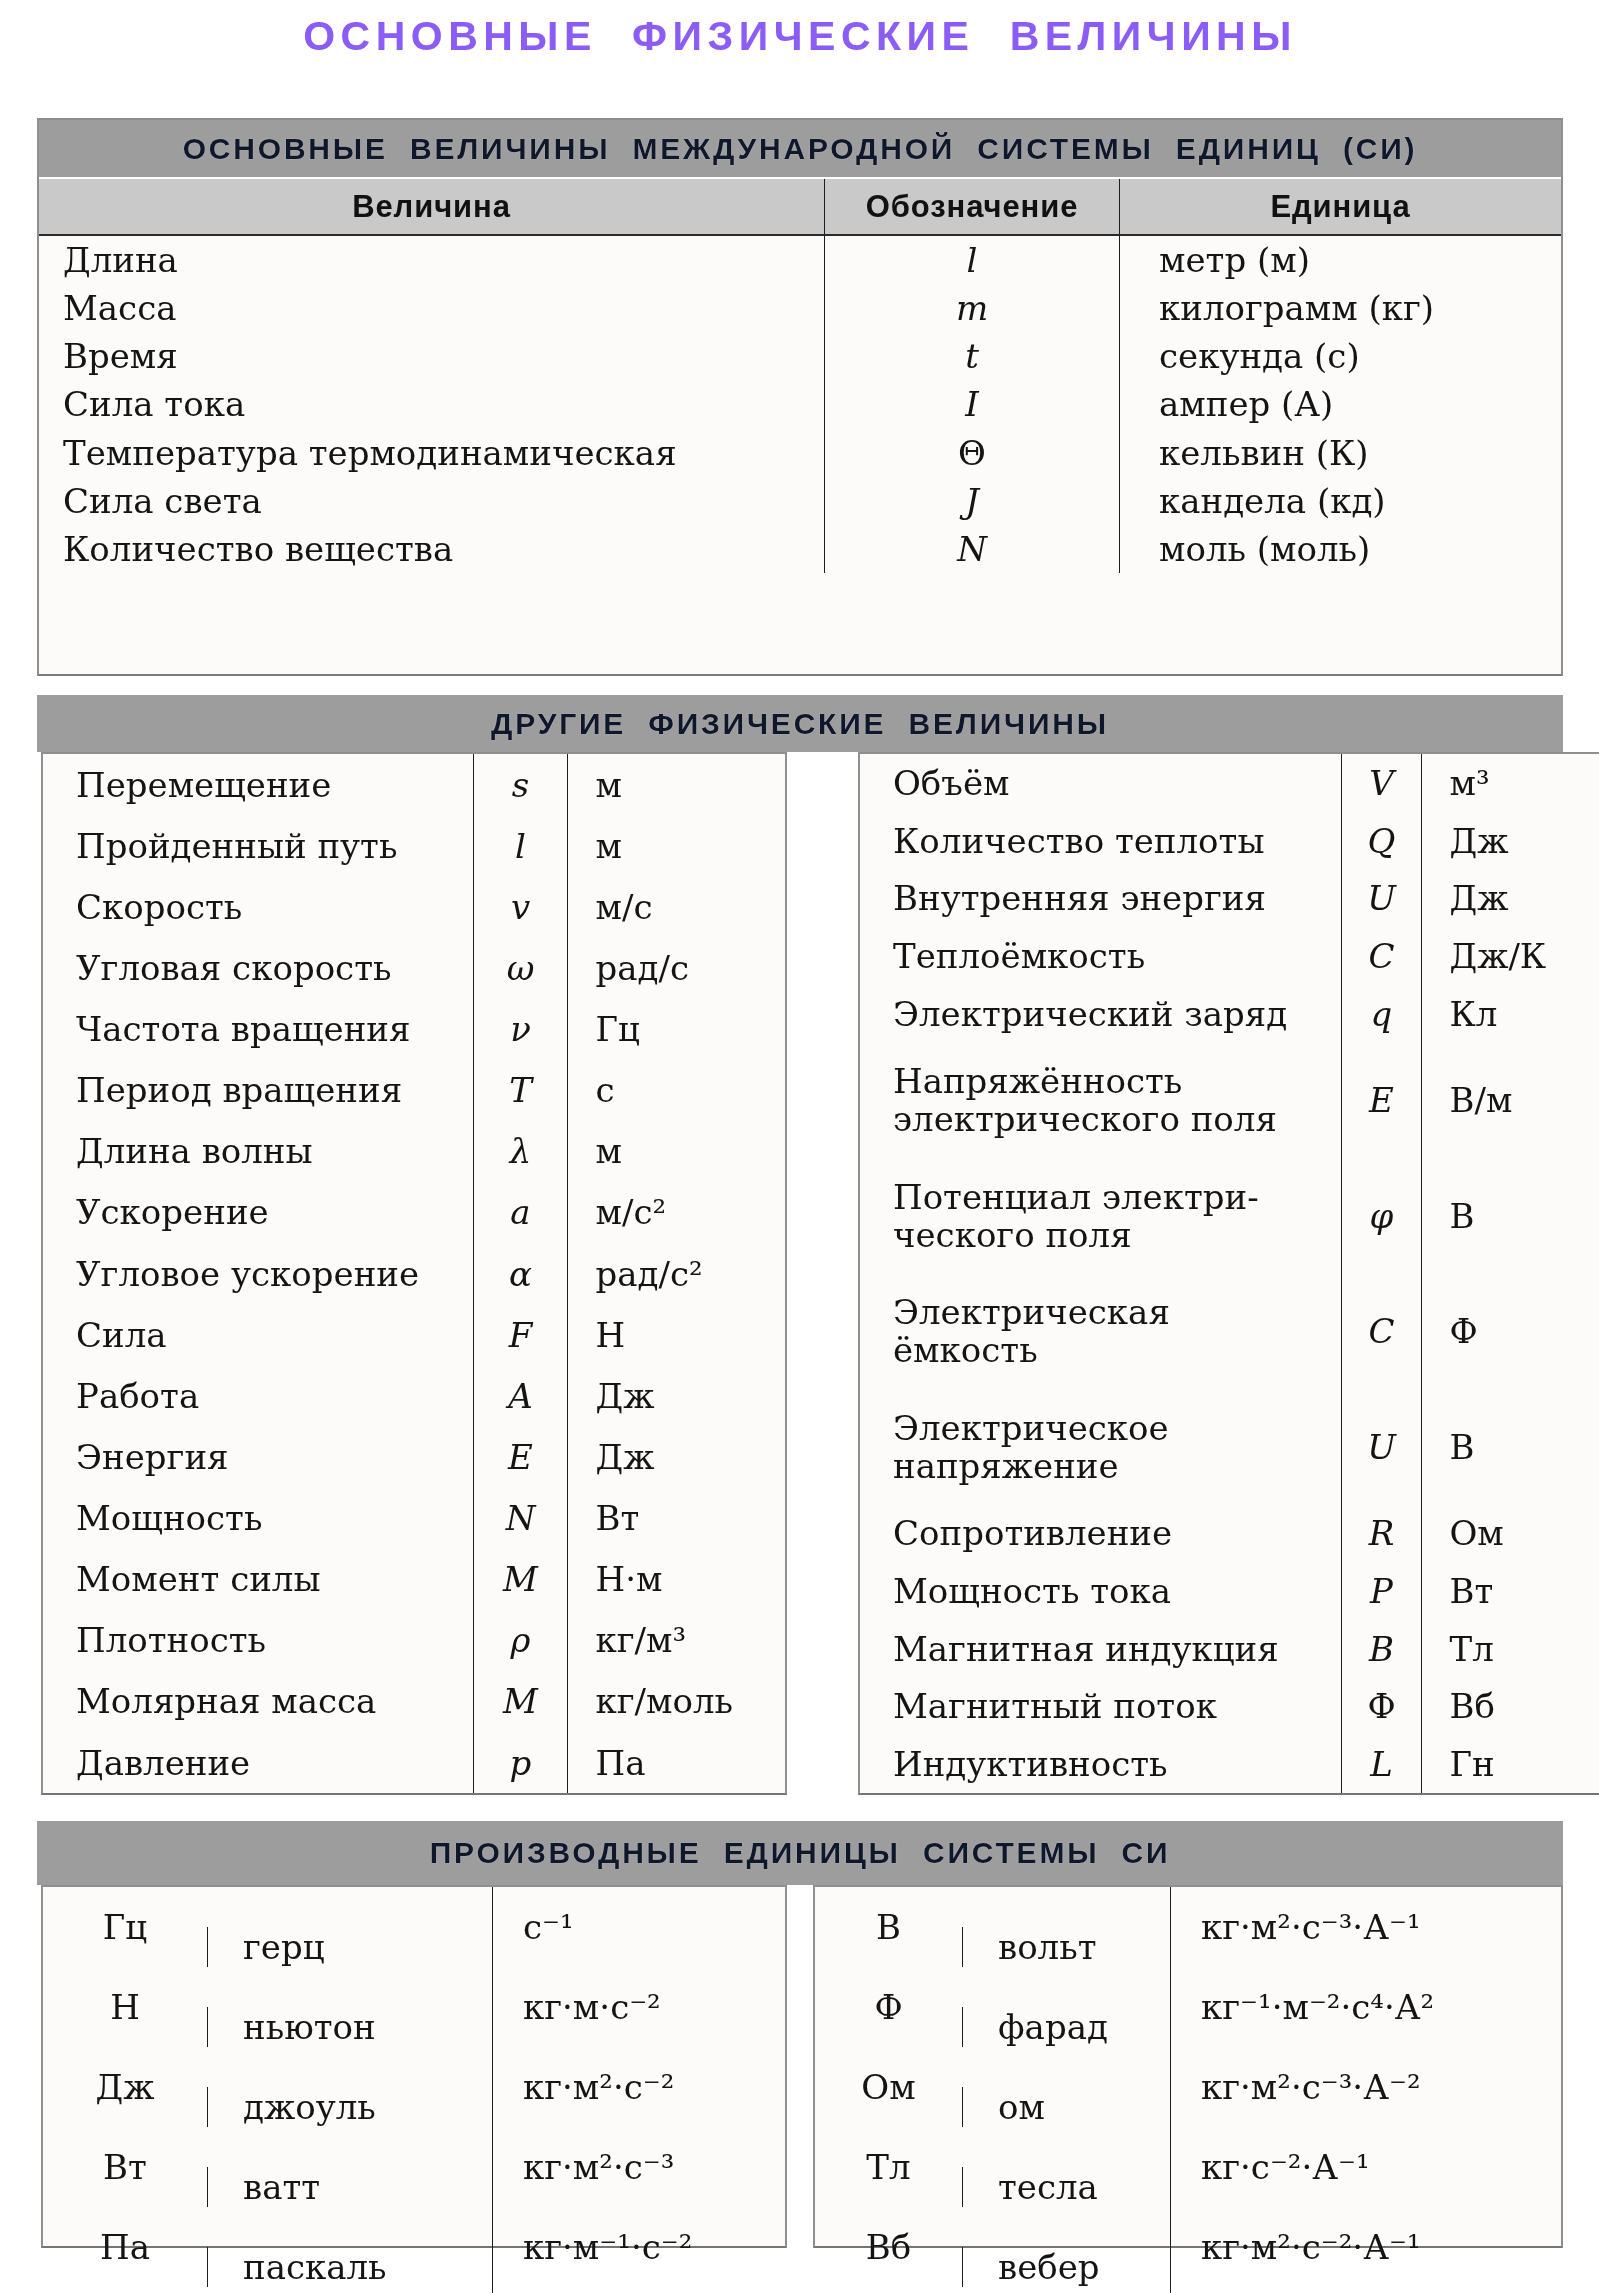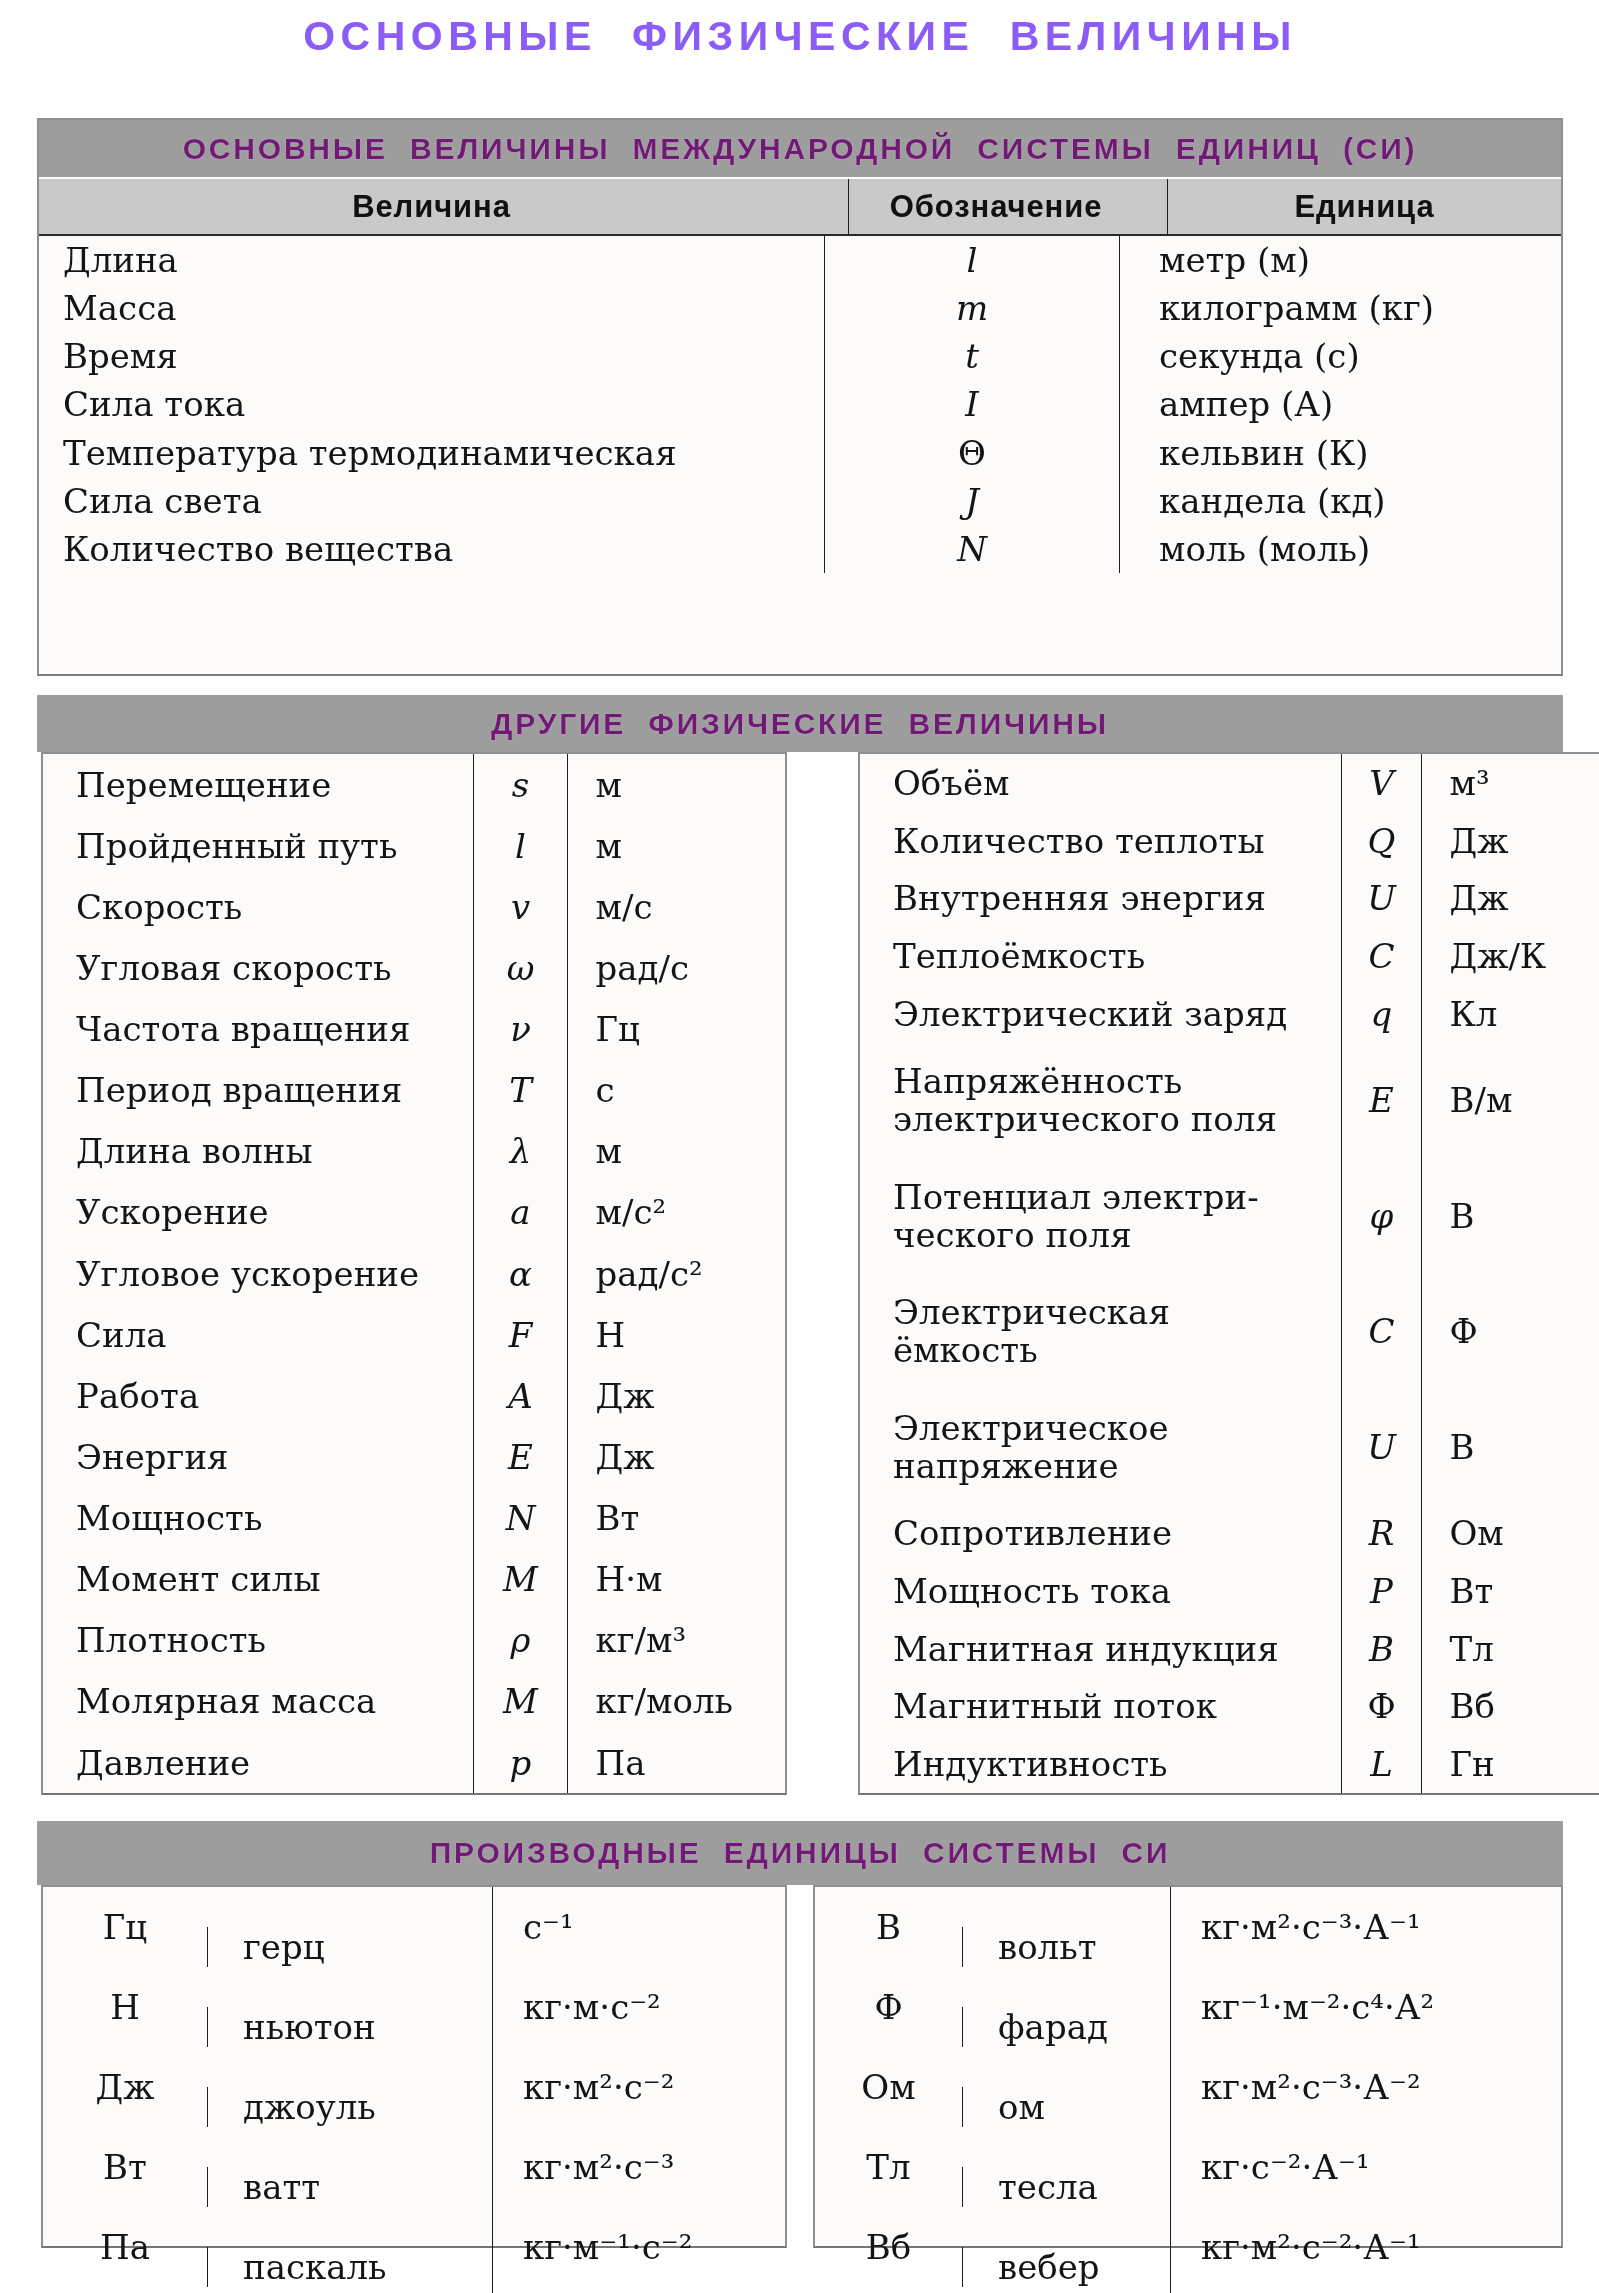--- a/index.html
+++ b/index.html
@@ -28,39 +28,38 @@
   .section { position: absolute; }
 
   .band {
     background: #9d9d9d;
     display: flex; align-items: center; justify-content: center;
     font-family: "Liberation Sans", "DejaVu Sans", sans-serif;
     font-weight: bold;
     font-size: 30px;
     letter-spacing: 2.8px;
     word-spacing: 11px;
-    color: #701a75;
+    color: #0f172a;
     text-shadow: 0 0 0.9px #e8e8e8;
   }
 
   
   .sec1 {
     left: 37px; top: 118px; width: 1526px; height: 558px;
     border: 2.8px solid #8f8f8f;
     border-bottom-color: #7c7c7c;
     background: #fcfbf9;
   }
   .sec1 .band { height: 59px; border-bottom: 2.8px solid #ffffff; }
   .colband {
     height: 57px;
     background: #c9c9c9;
     border-bottom: 2.8px solid #2a2a2a;
     display: grid;
     grid-template-columns: 785px 295px 1fr;
-    gap: 24px;
   }
   .colband .hcell {
     display: flex; align-items: center; justify-content: center;
     font-family: "Liberation Sans", "DejaVu Sans", sans-serif;
     font-weight: bold;
     font-size: 31px;
     letter-spacing: 0.9px;
     color: #111111;
   }
   .sec1-body { height: 337px; display: flex; flex-direction: column; text-align: center; }

